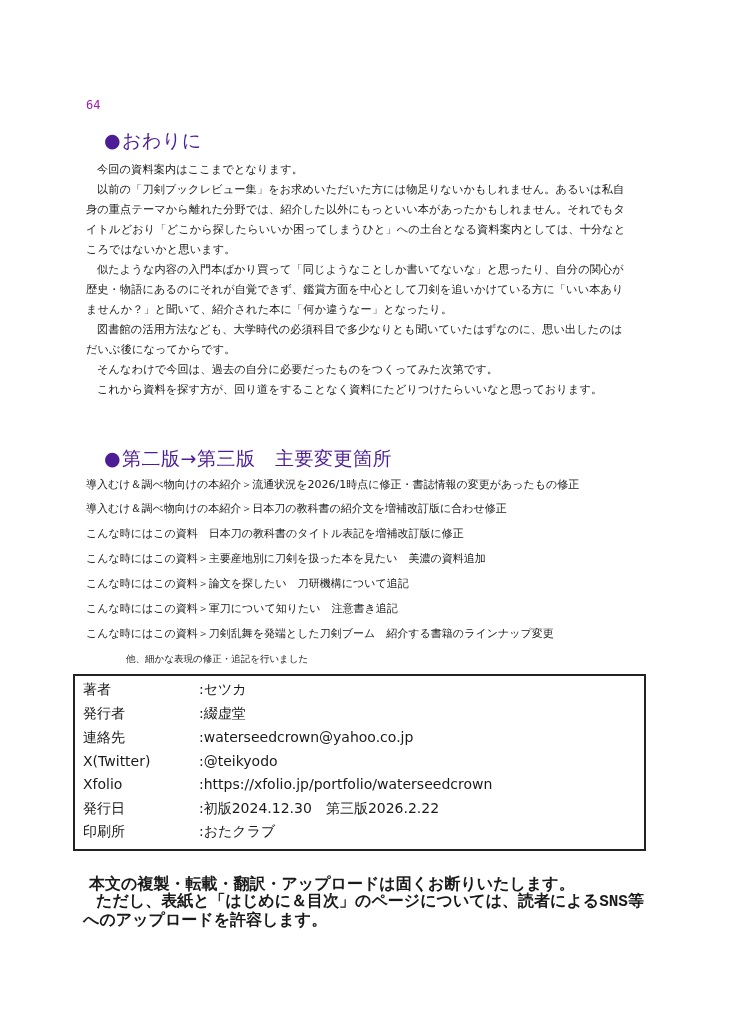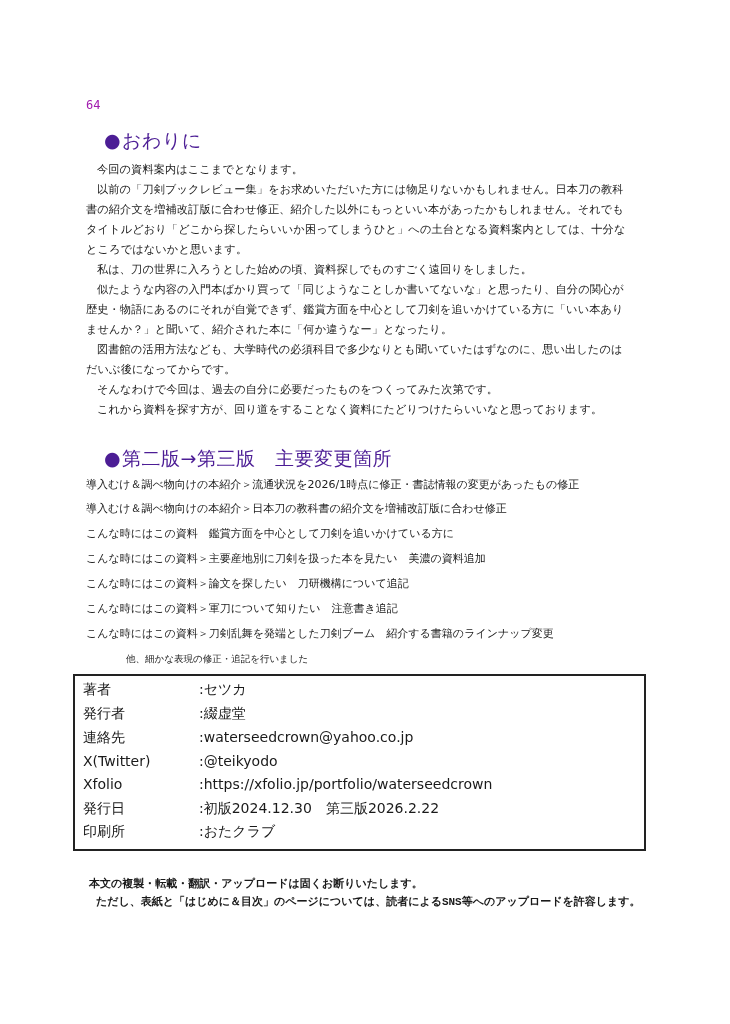--- a/index.html
+++ b/index.html
@@ -11,46 +11,45 @@
   .para { position: absolute; left: 86px; width: 540px; font-size: 11.2px; line-height: 20px; margin: 0; letter-spacing: 0.1px; }
   .para p { margin: 0; }
   .indent { text-indent: 11px; }
   .changes { position: absolute; left: 86px; width: 540px; font-size: 11px; margin: 0; padding: 0; list-style: none; }
   .changes li { position: absolute; left: 0; white-space: nowrap; }
   .note-small { position: absolute; left: 126px; top: 653px; font-size: 9.5px; }
   .colophon { position: absolute; left: 73px; top: 674px; width: 569px; height: 173px; border: 2px solid #222; box-sizing: content-box; }
   .colophon .row { position: absolute; left: 8px; font-size: 14px; white-space: nowrap; }
   .colophon .label { position: absolute; left: 0; }
   .colophon .value { position: absolute; left: 116px; }
-  .copyright { position: absolute; left: 83px; top: 874px; width: 570px; font-size: 11px; line-height: 19px; font-weight: bold; margin: 0; }
+  .copyright { position: absolute; left: 83px; top: 874px; width: 570px; font-size: 16px; line-height: 19px; font-weight: bold; margin: 0; }
   .copyright p { margin: 0; }
 </style>
 </head>
 <body>
 
 <div class="page-number">64</div>
 
 <h2 class="h1" style="top:128px;"><span class="dot">●</span><span>おわりに</span></h2>
 
 <div class="para" style="top:160px;">
   <p class="indent">今回の資料案内はここまでとなります。</p>
-  <p class="indent">以前の「刀剣ブックレビュー集」をお求めいただいた方には物足りないかもしれません。日本刀の教科書の紹介文を増補改訂版に合わせ修正、紹介した以外にもっといい本があったかもしれません。それでもタイトルどおり「どこから探したらいいか困ってしまうひと」への土台となる資料案内としては、十分なところではないかと思います。</p>
-  <p class="indent">私は、刀の世界に入ろうとした始めの頃、資料探しでものすごく遠回りをしました。</p>
+  <p class="indent">以前の「刀剣ブックレビュー集」をお求めいただいた方には物足りないかもしれません。あるいは私自身の重点テーマから離れた分野では、紹介した以外にもっといい本があったかもしれません。それでもタイトルどおり「どこから探したらいいか困ってしまうひと」への土台となる資料案内としては、十分なところではないかと思います。</p>
   <p class="indent">似たような内容の入門本ばかり買って「同じようなことしか書いてないな」と思ったり、自分の関心が歴史・物語にあるのにそれが自覚できず、鑑賞方面を中心として刀剣を追いかけている方に「いい本ありませんか？」と聞いて、紹介された本に「何か違うなー」となったり。</p>
   <p class="indent">図書館の活用方法なども、大学時代の必須科目で多少なりとも聞いていたはずなのに、思い出したのはだいぶ後になってからです。</p>
   <p class="indent">そんなわけで今回は、過去の自分に必要だったものをつくってみた次第です。</p>
   <p class="indent">これから資料を探す方が、回り道をすることなく資料にたどりつけたらいいなと思っております。</p>
 </div>
 
 <h2 class="h1" style="top:446px;"><span class="dot">●</span><span>第二版→第三版　主要変更箇所</span></h2>
 
 <ul class="changes" style="top:0;">
   <li style="top:477px;">導入むけ＆調べ物向けの本紹介＞流通状況を2026/1時点に修正・書誌情報の変更があったもの修正</li>
   <li style="top:501px;">導入むけ＆調べ物向けの本紹介＞日本刀の教科書の紹介文を増補改訂版に合わせ修正</li>
-  <li style="top:526px;">こんな時にはこの資料　鑑賞方面を中心として刀剣を追いかけている方に</li>
+  <li style="top:526px;">こんな時にはこの資料　日本刀の教科書のタイトル表記を増補改訂版に修正</li>
   <li style="top:551px;">こんな時にはこの資料＞主要産地別に刀剣を扱った本を見たい　美濃の資料追加</li>
   <li style="top:576px;">こんな時にはこの資料＞論文を探したい　刀研機構について追記</li>
   <li style="top:601px;">こんな時にはこの資料＞軍刀について知りたい　注意書き追記</li>
   <li style="top:626px;">こんな時にはこの資料＞刀剣乱舞を発端とした刀剣ブーム　紹介する書籍のラインナップ変更</li>
 </ul>
 <div class="note-small">他、細かな表現の修正・追記を行いました</div>
 
 <div class="colophon">
   <div class="row" style="top:5px;">
     <span class="label">著者</span>

